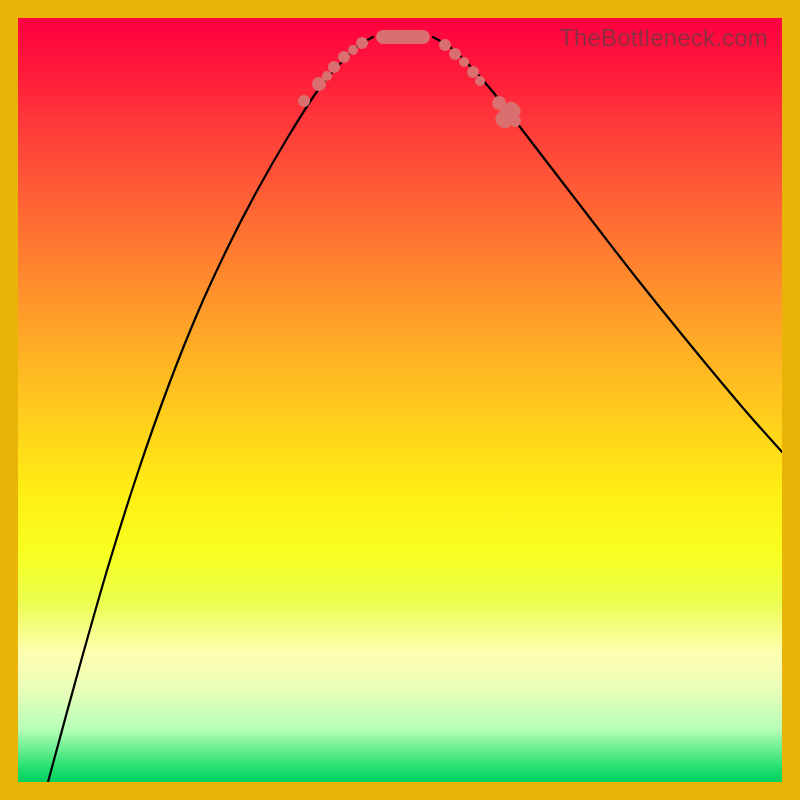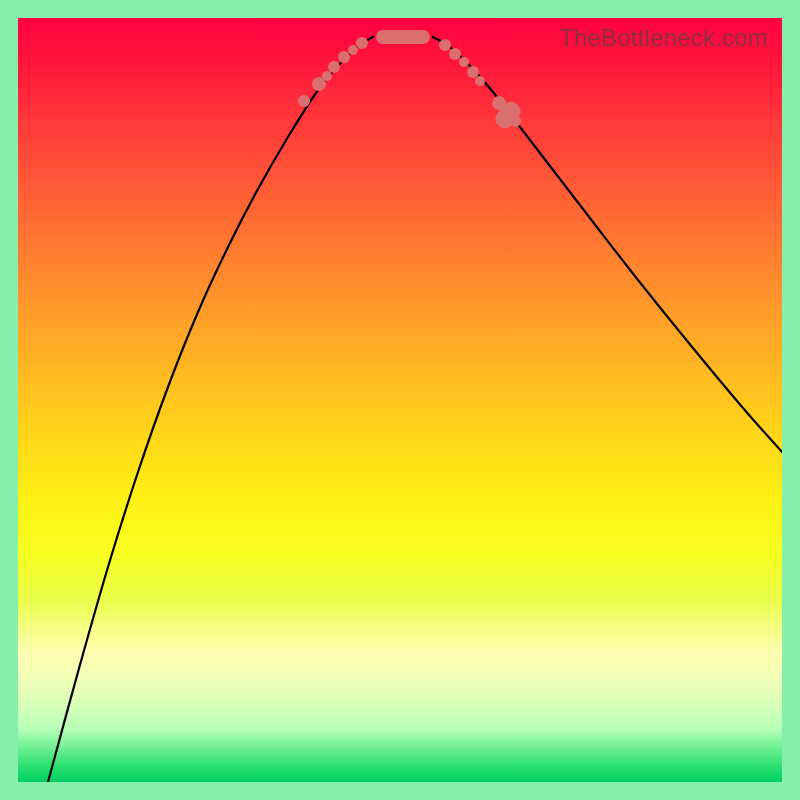--- a/index.html
+++ b/index.html
@@ -8,21 +8,21 @@
     width: 800px;
     height: 800px;
     background: #000;
     overflow: hidden;
     font-family: Arial, Helvetica, sans-serif;
   }
   .stage {
     position: relative;
     width: 800px;
     height: 800px;
-    background: #86efac;
+    background: #eab308;
   }
   .plot {
     position: absolute;
     left: 18px;
     top: 18px;
     width: 764px;
     height: 764px;
     overflow: hidden;
   }
   .gradient {

